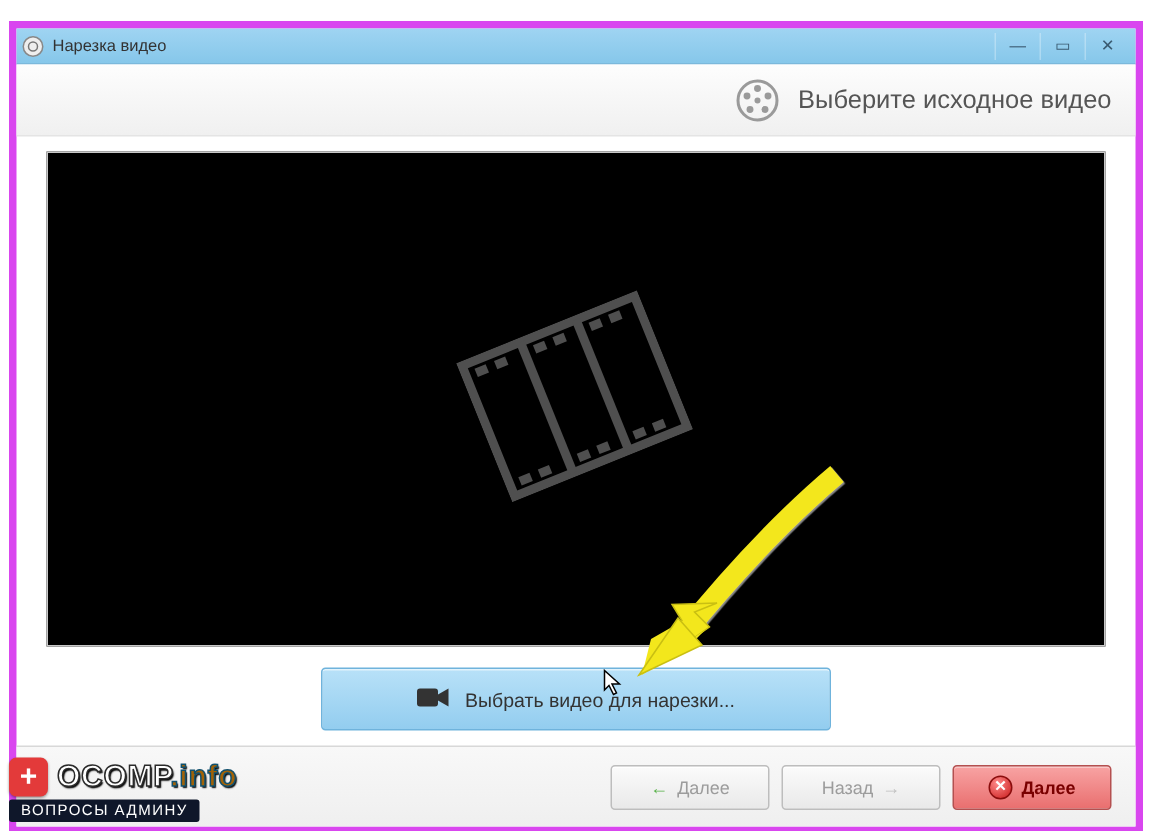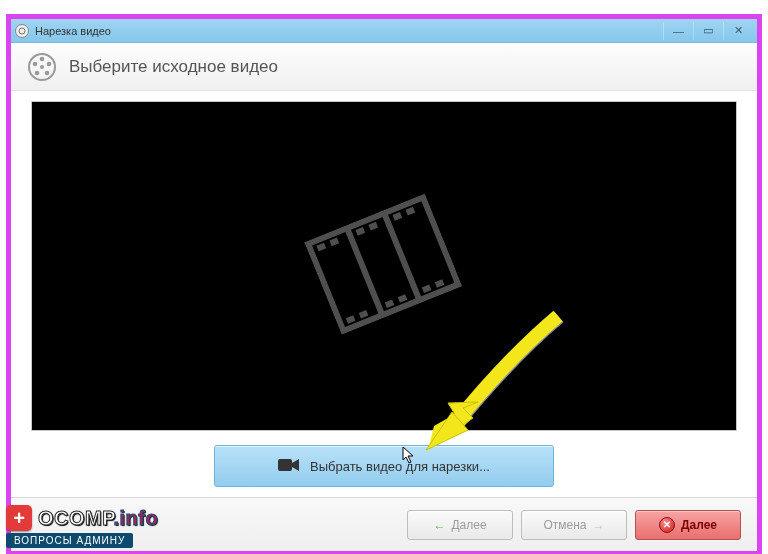--- a/index.html
+++ b/index.html
@@ -44,20 +44,21 @@
       border-left:1px solid rgba(255,255,255,.3);
       cursor:pointer;
     }
 
     .header {
       height: 48px;
       background: linear-gradient(#fdfdfd,#f0f0f0);
       display:flex; align-items:center;
       padding: 0 16px;
       border-bottom: 1px solid #e4e4e4;
+      justify-content: flex-end;
     }
     .header .wheel-icon svg { display:block; }
     .header-title {
       margin-left: 12px;
       font-size: 17px;
       color: #555;
     }
 
     .body-area {
       padding: 10px 20px 0 20px;
@@ -145,23 +146,23 @@
       font-size:20px; font-weight:bold;
       box-shadow:0 1px 2px rgba(0,0,0,.4);
     }
     .wm-text {
       font-family: Arial, sans-serif;
       font-size:20px; font-weight:900; letter-spacing:.5px;
       color:#fff;
       -webkit-text-stroke: 1px #2a2a2a;
       text-shadow: 1px 1px 1px #000;
     }
-    .wm-text .info { color:#be185d; -webkit-text-stroke:1px #11506e; }
+    .wm-text .info { color:#a16207; -webkit-text-stroke:1px #11506e; }
     .wm-sub {
-      background:#0c4a6e; color:#fff;
+      background:#0f172a; color:#fff;
       font-size:10px; letter-spacing:1px;
       padding:2px 8px; border-radius:2px;
       margin-top:2px; align-self:flex-start;
     }
 
     .arrow-anno {
       position:absolute;
       left: 418px; top: 308px;
       z-index: 40;
       pointer-events:none;
@@ -245,21 +246,21 @@
     </div>
   </div>
 
   <div class="footer">
     <div class="footer-spacer"></div>
     <div class="nav-btn back disabled">
       <span class="arrow">←</span>
       <span>Далее</span>
     </div>
     <div class="nav-btn next disabled">
-      <span>Отмена</span>
+      <span>Назад</span>
       <span class="arrow">→</span>
     </div>
     <div class="cancel-btn">
       <span class="cancel-x">✕</span>
       <span>Далее</span>
     </div>
   </div>
 
 </div>
 

